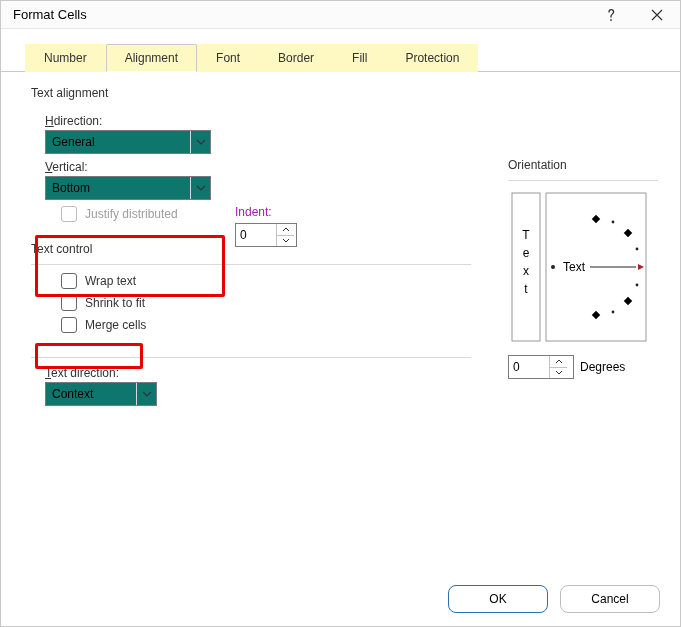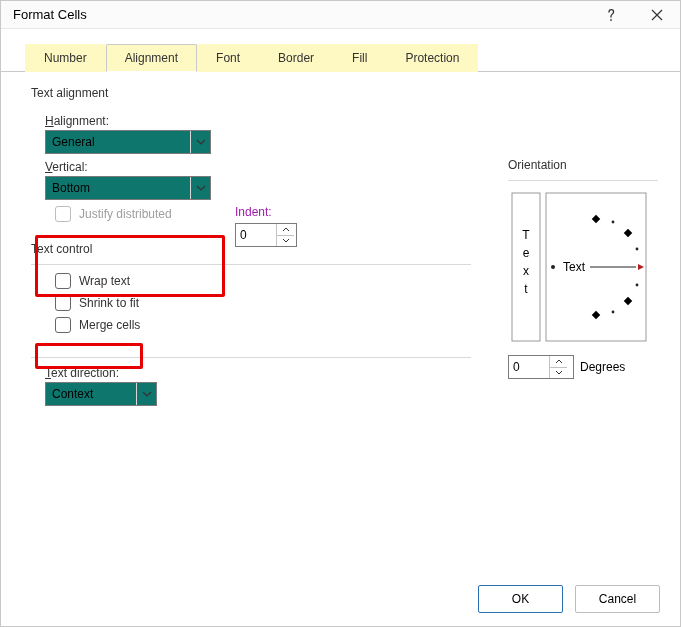--- a/index.html
+++ b/index.html
@@ -50,41 +50,41 @@
   .spinbox {
     width: 62px; height: 24px; border: 1px solid #7a7a7a; background: #fff;
     display: flex; align-items: stretch;
   }
   .spinbox input {
     border: none; width: 40px; padding: 0 4px; font-size: 12px; outline: none;
   }
   .spinbox .spin { width: 18px; border-left: 1px solid #c2c2c2; display: flex; flex-direction: column; }
   .spinbox .sb { flex:1; display:flex; align-items:center; justify-content:center; border-bottom:1px solid #c2c2c2;}
   .spinbox .sb:last-child { border-bottom:none; }
-  .chk-row { display: flex; align-items: center; gap: 8px; margin-left: 24px; margin-bottom: 6px; color:#333;}
+  .chk-row { display: flex; align-items: center; gap: 8px; margin-left: 30px; margin-bottom: 6px; color:#333;}
   .chk-row.disabled { color: #9e9e9e; }
   .chkbox {
     width: 16px; height: 16px; border: 1px solid #666; border-radius: 3px; background: #fff;
   }
   .hl-red { border: 3px solid #e60000; border-radius: 2px; }
   .hl-vert { position:absolute; left:34px; top:163px; width:190px; height:62px; pointer-events:none; z-index:5;}
   .hl-wrap { position:absolute; left:34px; top:271px; width:108px; height:26px; pointer-events:none; z-index:5;}
   .orientation {
     position: absolute; right: 22px; top: 86px; width: 150px;
   }
   .orientation .svgwrap {
     width: 142px; height: 156px; background: #fff;
   }
   .deg-row { display:flex; align-items:center; gap:6px; margin-top:10px;}
   .buttons {
     height: 54px; display: flex; justify-content: flex-end; align-items: center;
     gap: 12px; padding: 0 20px; border-top: none;
   }
   .btn {
-    width: 85px; height: 28px; border: 1px solid #bdbdbd; background: #fff; border-radius: 2px;
+    width: 100px; height: 28px; border: 1px solid #bdbdbd; background: #fff; border-radius: 8px;
     display:flex; align-items:center; justify-content:center;
   }
   .btn.primary { border: 1px solid #2a6fb1; }
   svg { display:block; }
   .sep-line { border-top:1px solid #d9d9d9; margin: 4px 0 8px 0; }
 </style>
 </head>
 <body>
 
 <div class="dialog">
@@ -113,21 +113,21 @@
   </div>
 
   <div class="content">
 
     <div class="hl-red hl-vert"></div>
     <div class="hl-red hl-wrap"></div>
 
     <span class="group-label">Text alignment</span>
     <div style="height:6px"></div>
 
-    <div class="field-label"><span class="ul">H</span><span>alignment:</span></div>
+    <div class="field-label"><span class="ul">H</span><span>direction:</span></div>
     <div class="combo">
       <span>General</span>
       <span class="chev">
           <svg width="10" height="6" viewBox="0 0 10 6">
             <path d="M1 1 L5 5 L9 1" stroke="#333" fill="none" stroke-width="1.2"></path>
           </svg>
         </span>
     </div>
 
     <div class="indent-row">

